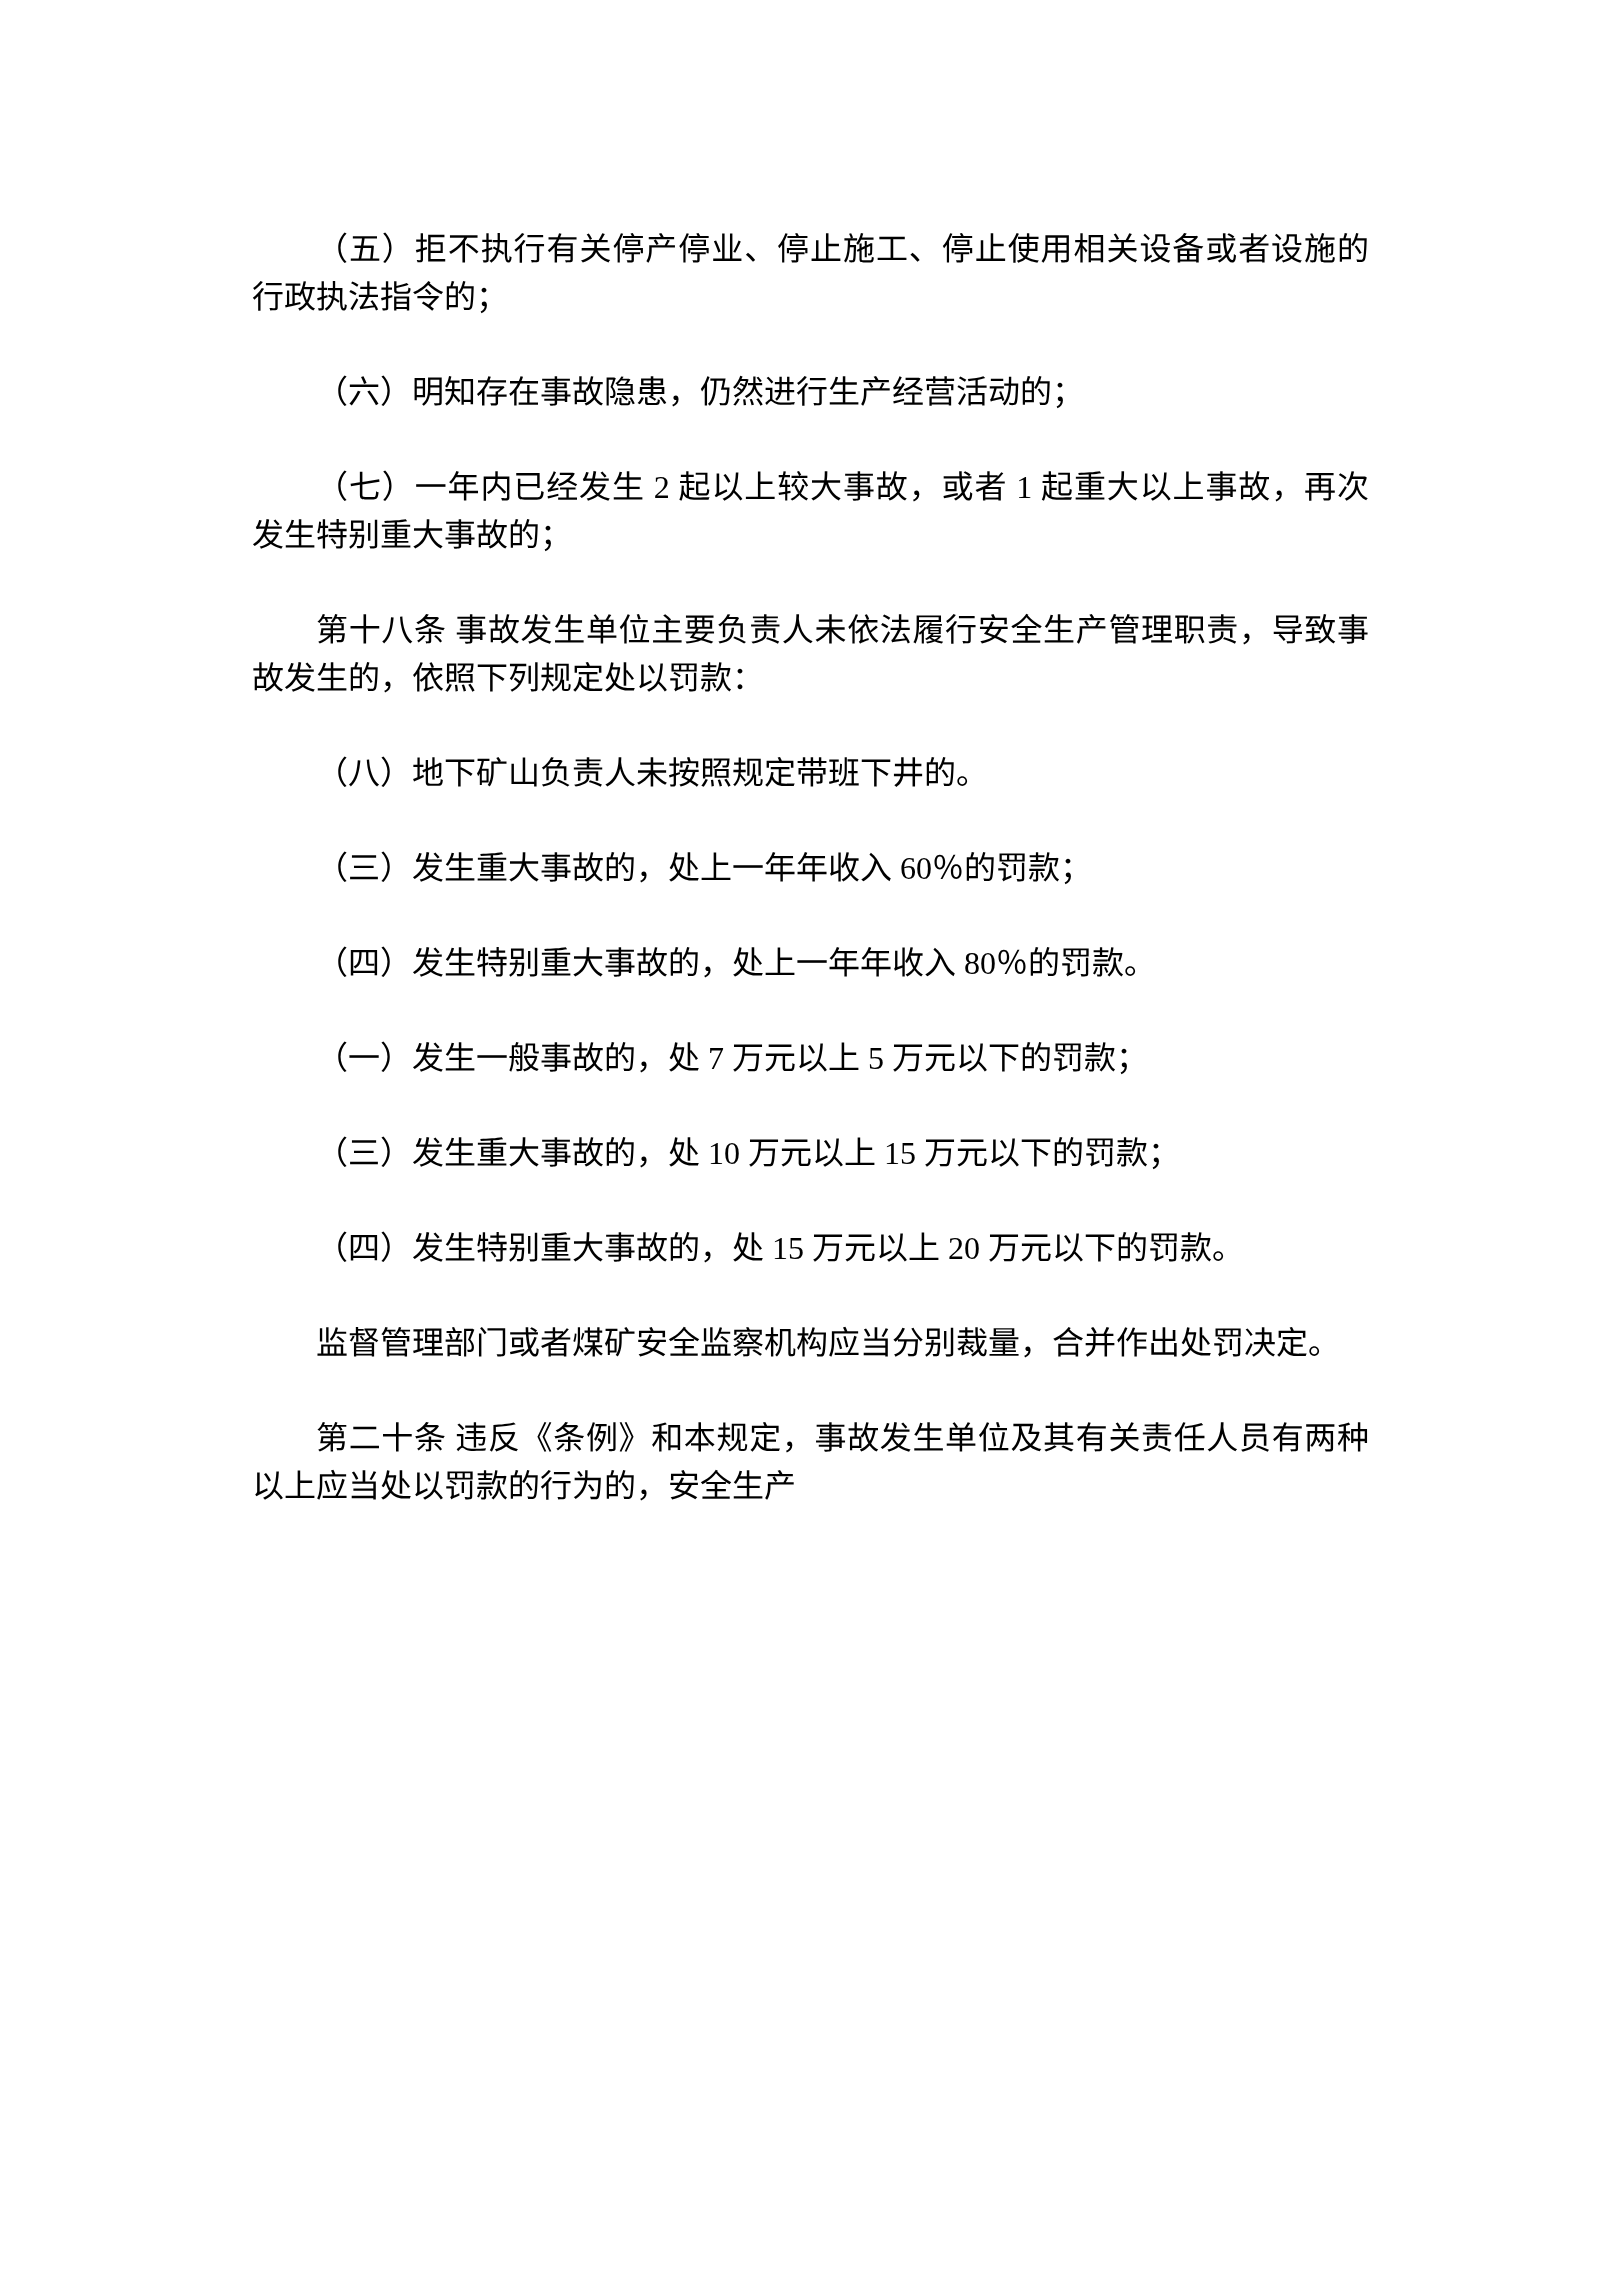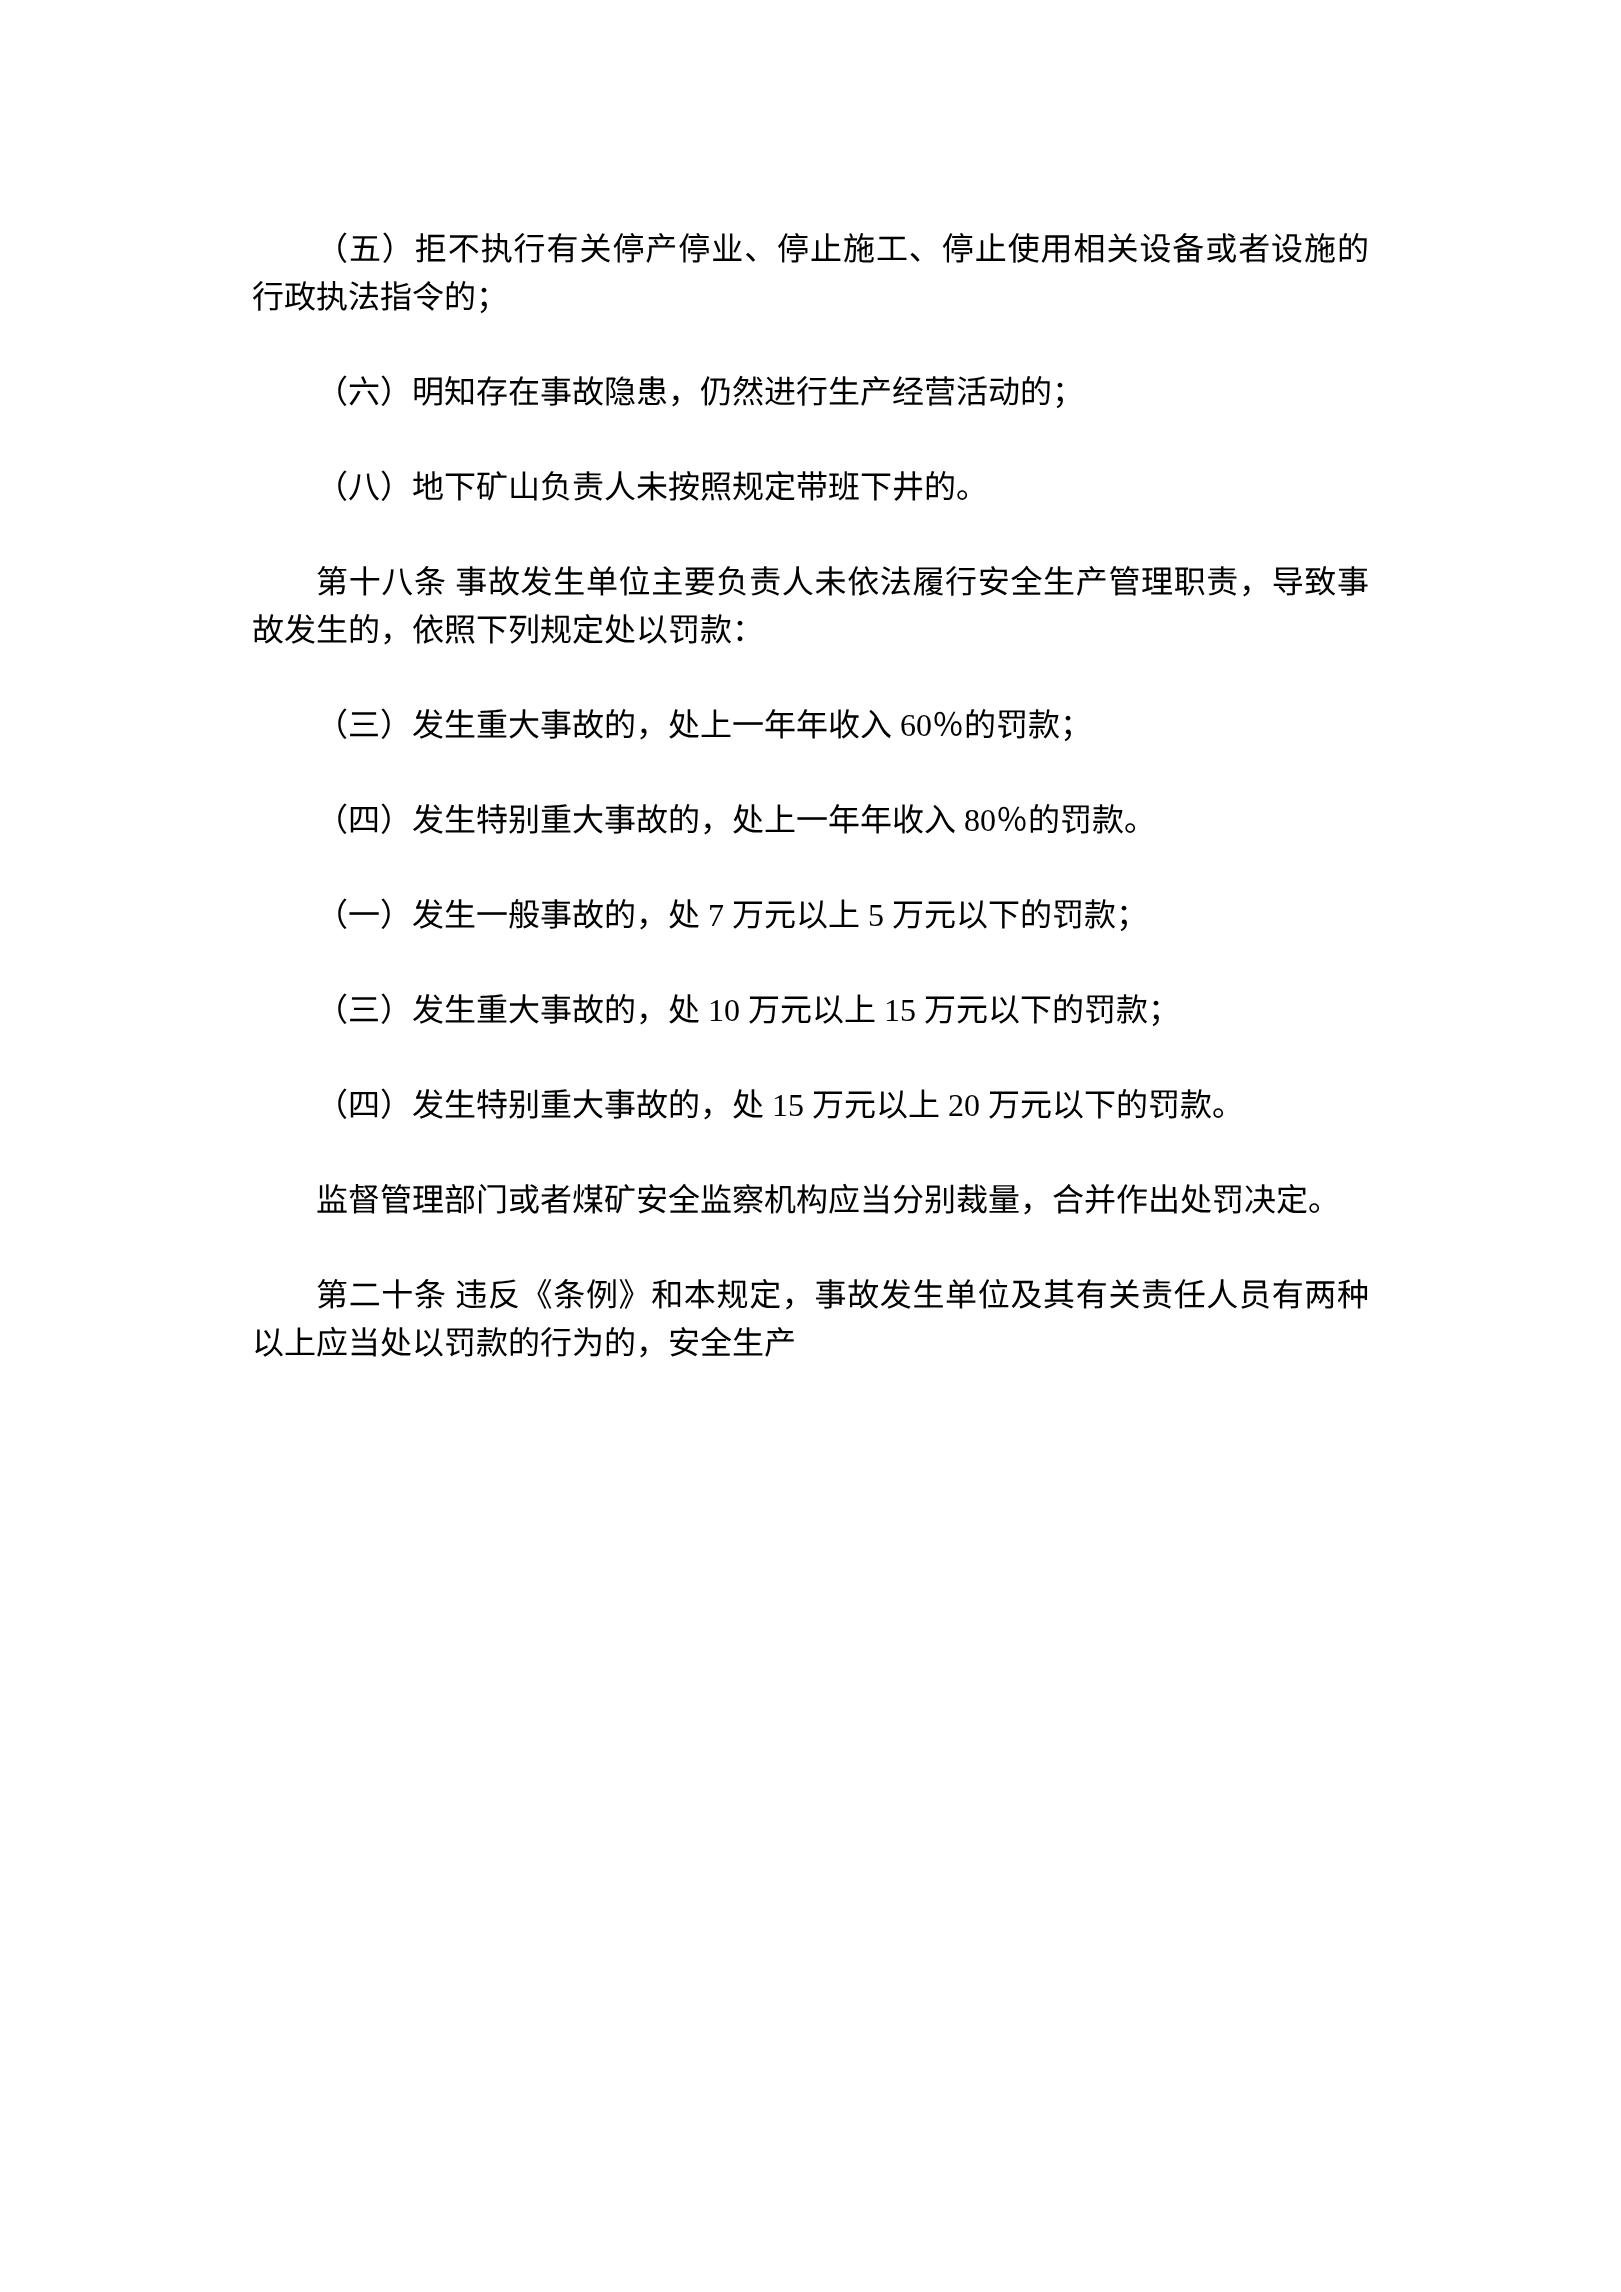--- a/index.html
+++ b/index.html
@@ -30,22 +30,23 @@
     word-break: break-all;
     letter-spacing: 0px;
   }
 </style>
 </head>
 <body>
 
 <div class="page">
   <p>（五）拒不执行有关停产停业、停止施工、停止使用相关设备或者设施的行政执法指令的；</p>
   <p>（六）明知存在事故隐患，仍然进行生产经营活动的；</p>
+  <p>（七）一年内已经发生 2 起以上较大事故，或者 1 起重大以上事故，再次发生特别重大事故的；</p>
+  <p>第十八条 事故发生单位主要负责人未依法履行安全生产管理职责，导致事故发生的，依照下列规定处以罚款：</p>
   <p>（八）地下矿山负责人未按照规定带班下井的。</p>
-  <p>第十八条 事故发生单位主要负责人未依法履行安全生产管理职责，导致事故发生的，依照下列规定处以罚款：</p>
   <p>（三）发生重大事故的，处上一年年收入 60％的罚款；</p>
   <p>（四）发生特别重大事故的，处上一年年收入 80％的罚款。</p>
   <p>（一）发生一般事故的，处 7 万元以上 5 万元以下的罚款；</p>
   <p>（三）发生重大事故的，处 10 万元以上 15 万元以下的罚款；</p>
   <p>（四）发生特别重大事故的，处 15 万元以上 20 万元以下的罚款。</p>
   <p>监督管理部门或者煤矿安全监察机构应当分别裁量，合并作出处罚决定。</p>
   <p>第二十条 违反《条例》和本规定，事故发生单位及其有关责任人员有两种以上应当处以罚款的行为的，安全生产</p>
 </div>
 
 

